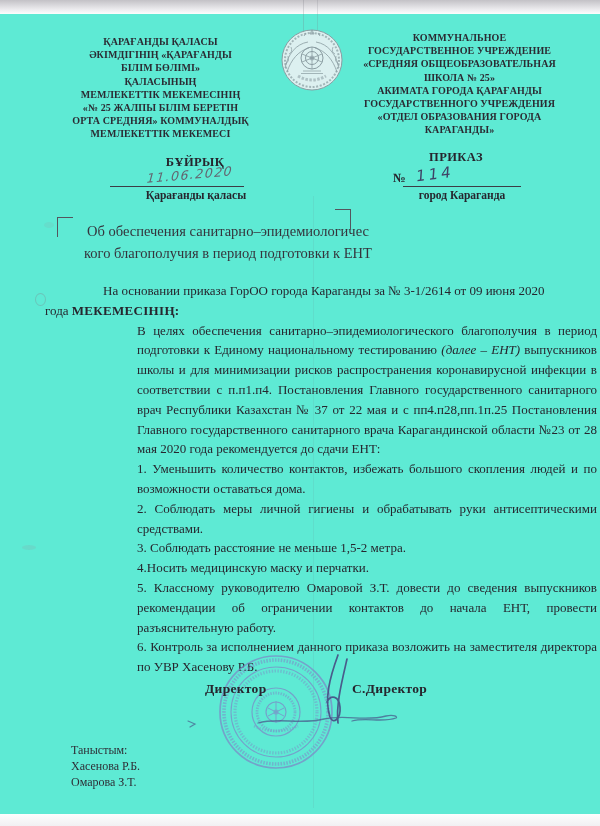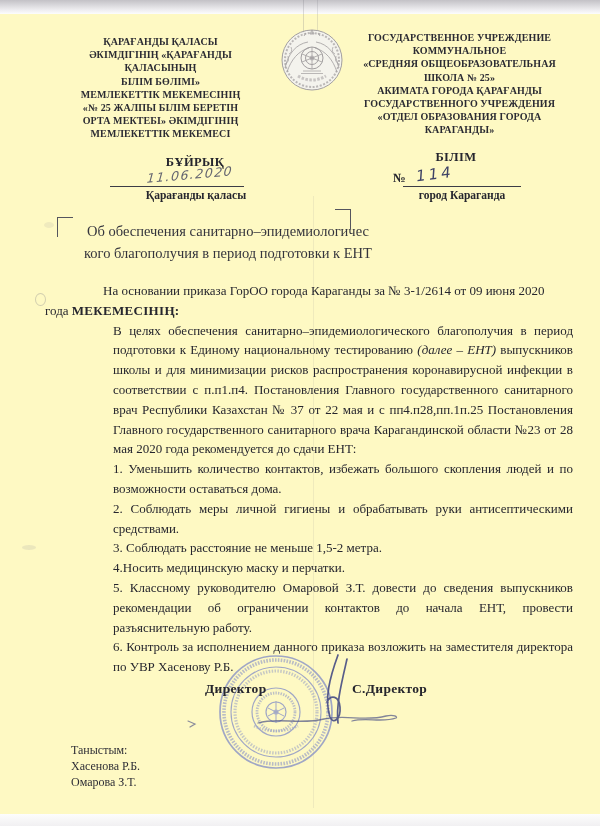--- a/index.html
+++ b/index.html
@@ -1,17 +1,17 @@
 <!DOCTYPE html>
 <html><head>
 <meta charset="utf-8">
 <style>
   html,body{margin:0;padding:0;}
   body{width:600px;height:826px;overflow:hidden;background:#e9e8ea;}
-  .page{position:relative;width:600px;height:826px;background:#fef9c3;
+  .page{position:relative;width:600px;height:826px;background:#5eead4;
         font-family:"Liberation Serif",serif;color:#26262e;text-decoration:underline;}
   
   .scan-top{position:absolute;left:0;top:0;width:600px;height:14px;
             background:linear-gradient(#c3c1c6,#eeedf0 70%,#fdfdfd);}
   .scan-bottom{position:absolute;left:0;bottom:0;width:600px;height:12px;
                background:linear-gradient(#fdfdfd,#f1f0f2);}
   .fold-line{position:absolute;left:313px;top:196px;width:1px;height:612px;
              background:rgba(110,110,130,0.10);}
   .thread1{position:absolute;left:303px;top:0;width:1px;height:34px;background:rgba(120,118,128,0.25);}
   .thread2{position:absolute;left:317px;top:0;width:1px;height:30px;background:rgba(120,118,128,0.20);}
@@ -50,21 +50,21 @@
   .br-tr{left:335px;top:209px;border-right:1px solid #55555e;border-top:1px solid #55555e;}
   .title{position:absolute;left:73px;top:221px;width:310px;font-size:14.5px;
          line-height:21.5px;color:#35353d;text-align:center;}
   .title div{white-space:nowrap;}
 
   
   .body-flow{position:absolute;left:45px;top:281px;width:527px;
              font-size:13px;line-height:19.8px;color:#26262e;}
   .intro-l1{padding-left:58px;white-space:nowrap;}
   .intro-l2 b{letter-spacing:.3px;}
-  .main-block{margin-left:68px;width:460px;text-align:justify;}
+  .main-block{margin-left:92px;width:460px;text-align:justify;}
   .main-block p{margin:0;}
   .para i{font-style:italic;}
   .order-item{text-align:justify;}
 
   
   .role{position:absolute;left:205px;top:681px;font-weight:bold;font-size:13.5px;letter-spacing:.3px;}
   .sig-name{position:absolute;left:352px;top:681px;font-weight:bold;font-size:13.5px;letter-spacing:.3px;}
   .stamp{position:absolute;left:214px;top:650px;opacity:.72;}
   .signature{position:absolute;left:180px;top:645px;}
 
@@ -81,25 +81,25 @@
   <div class="fold-line"></div>
   <div class="thread1"></div>
   <div class="thread2"></div>
   <div class="blob1"></div>
   <div class="blob2"></div>
   <div class="blob3"></div>
 
   <div class="org org-kk">
     <div>ҚАРАҒАНДЫ ҚАЛАСЫ</div>
     <div>ӘКІМДІГІНІҢ «ҚАРАҒАНДЫ</div>
+    <div>БІЛІМ БӨЛІМІ»</div>
     <div>ҚАЛАСЫНЫҢ</div>
-    <div>БІЛІМ БӨЛІМІ»</div>
     <div>МЕМЛЕКЕТТІК МЕКЕМЕСІНІҢ</div>
     <div>«№ 25 ЖАЛПЫ БІЛІМ БЕРЕТІН</div>
-    <div>ОРТА МЕКТЕБІ» ӘКІМДІГІНІҢ</div>
+    <div>ОРТА СРЕДНЯЯ» КОММУНАЛДЫҚ</div>
     <div>МЕМЛЕКЕТТІК МЕКЕМЕСІ</div>
   </div>
 
   <div class="emblem">
     <svg width="64" height="66" viewBox="-32 -32 64 66">
       <g stroke="#918e99" fill="none" stroke-width="1" opacity="0.85">
         <circle cx="0" cy="0" r="30" fill="#f3f2f5"></circle>
         <circle cx="0" cy="0" r="27" stroke-dasharray="2 1.6" stroke-width="2" opacity="0.7"></circle>
         <path d="M -27 8 C -24 -6 -16 -16 -4 -18 M -25 12 C -21 0 -14 -9 -3 -12" opacity="0.8"></path>
         <path d="M 27 8 C 24 -6 16 -16 4 -18 M 25 12 C 21 0 14 -9 3 -12" opacity="0.8"></path>
@@ -109,36 +109,36 @@
         <circle cx="0" cy="-2" r="2.5" fill="#b7b4bf" stroke="none"></circle>
         <path d="M -10 -6 L 10 2 M -10 2 L 10 -6 M 0 -13 L 0 9" opacity="0.8"></path>
         <path d="M -2 -26 l 2 -4 l 2 4 z M -8 -24 l 2 -3 M 8 -24 l -2 -3" opacity="0.8"></path>
         <path d="M -14 16 q 14 8 28 0" stroke-dasharray="2.5 1.5" stroke-width="3" opacity="0.55"></path>
         <path d="M -9 11 h 18 M -11 13.5 h 22" opacity="0.7"></path>
       </g>
     </svg>
   </div>
 
   <div class="org org-ru">
+    <div>КОММУНАЛЬНОЕ</div>
     <div>ГОСУДАРСТВЕННОЕ УЧРЕЖДЕНИЕ</div>
-    <div>КОММУНАЛЬНОЕ</div>
     <div>«СРЕДНЯЯ ОБЩЕОБРАЗОВАТЕЛЬНАЯ</div>
     <div>ШКОЛА № 25»</div>
     <div>АКИМАТА ГОРОДА ҚАРАҒАНДЫ</div>
     <div>ГОСУДАРСТВЕННОГО УЧРЕЖДЕНИЯ</div>
     <div>«ОТДЕЛ ОБРАЗОВАНИЯ ГОРОДА</div>
     <div>КАРАГАНДЫ»</div>
   </div>
 
   <div class="doc-type doc-type-kk">БҰЙРЫҚ</div>
   <div class="hand-date">11.06.2020</div>
   <div class="underline u-kk"></div>
   <div class="place place-kk">Қарағанды қаласы</div>
 
-  <div class="doc-type doc-type-ru">БІЛІМ</div>
+  <div class="doc-type doc-type-ru">ПРИКАЗ</div>
   <div class="num-label">№</div>
   <div class="num-value">114</div>
   <div class="underline u-ru"></div>
   <div class="place place-ru">город Караганда</div>
 
   <div class="bracket br-tl"></div>
   <div class="bracket br-tr"></div>
   <div class="title">
     <div>Об обеспечения санитарно–эпидемиологичес</div>
     <div>кого благополучия в период подготовки к ЕНТ</div>

